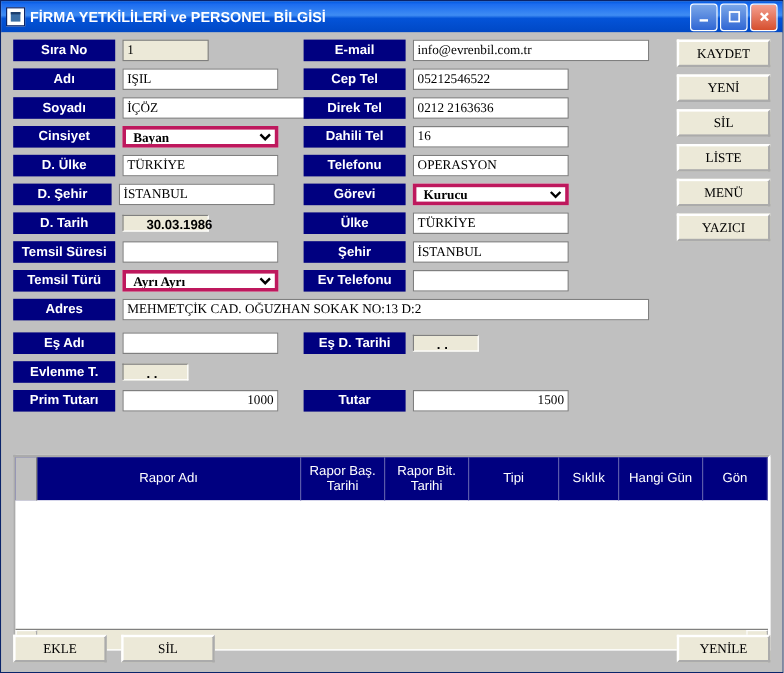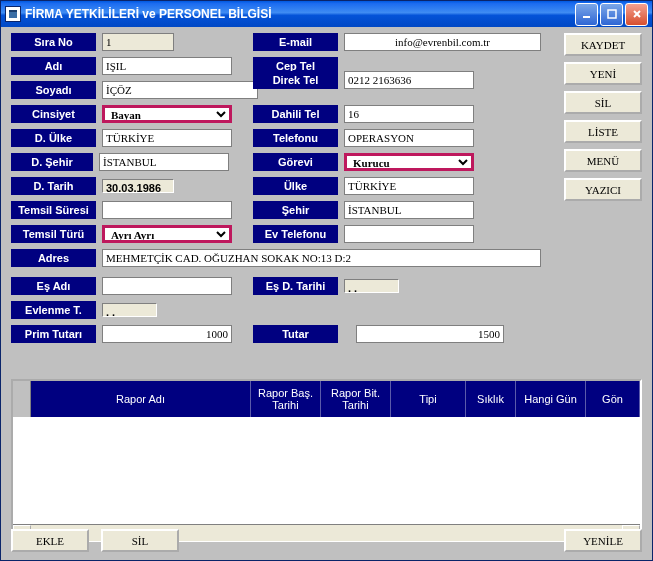--- a/index.html
+++ b/index.html
@@ -10,21 +10,21 @@
 .titlebar .title{font-weight:bold;font-size:12px;flex:1}
 .winbtns{display:flex;gap:2px}
 .winbtn{width:21px;height:21px;border:1px solid #fff;border-radius:3px;display:flex;align-items:center;justify-content:center;font-weight:bold;font-family:Arial;font-size:11px;color:#fff}
 .winbtn.min,.winbtn.max{background:linear-gradient(to bottom,#7ba7e8,#2f66d4)}
 .winbtn.close{background:linear-gradient(to bottom,#f4a090,#d64f2e)}
 .client{position:absolute;top:26px;left:0;right:0;bottom:0;background:#c0c0c0;padding:6px 8px 8px 8px;box-sizing:border-box}
 .lab{background:#000080;color:#fff;font-weight:bold;height:18px;line-height:18px;text-align:center;border:none;display:inline-block;box-sizing:border-box;font-size:11px}
 .inp{background:#fff;border:1px solid #7f7f7f;height:18px;line-height:15px;padding:0 3px;box-sizing:border-box;font-size:11px;font-family:Tahoma}
 .inp.ro{background:#ece9d8}
 .sel{background:#fff;border:3px solid #be185d;height:18px;box-sizing:border-box;font-size:11px;font-family:Tahoma;font-weight:bold;padding-left:2px}
-.date{background:#ece9d8;border:1px solid #808080;border-right-color:#fff;border-bottom-color:#fff;height:14px;line-height:16px;padding:0 3px;box-sizing:border-box;font-size:11px;font-weight:bold}
+.date{background:#ece9d8;border:1px solid #808080;border-right-color:#fff;border-bottom-color:#fff;height:14px;line-height:16px;padding:0 19px;box-sizing:border-box;font-size:11px;font-weight:bold}
 .btn{background:#ece9d8;border:2px outset #fff;height:23px;font-size:11px;font-family:Tahoma;cursor:pointer;box-sizing:border-box}
 .sidebtn{width:78px;display:block;margin-bottom:6px}
 .grid{position:absolute;left:10px;right:10px;top:352px;height:163px;border:2px inset #fff;background:#fff;box-sizing:border-box}
 .ghead{display:flex;background:#000080;color:#fff;height:36px;font-size:11px;font-weight:normal}
 .ghead .gh{border-right:1px solid #5a5aaa;display:flex;align-items:center;justify-content:center;text-align:center;padding:0 2px;box-sizing:border-box}
 .ghead .gh.first{width:18px;background:#c0c0c0;border-right:1px solid #808080}
 .gbody{height:107px;background:#fff;overflow:auto}
 .gscroll{height:16px;background:#ece9d8;border-top:1px solid #808080;display:flex;align-items:center}
 .sbtn{width:16px;height:14px;background:#ece9d8;border:1px outset #fff;display:flex;align-items:center;justify-content:center;font-size:8px}
 .row{position:absolute;display:flex;align-items:center;gap:0}
@@ -110,27 +110,28 @@
       </div>
     <div class="row col1" style="top:198px">
         <span class="lab" style="width:85px">Temsil Türü</span>
         <span style="width:6px"></span>
         <select class="sel" style="width:130px"><option>Ayrı Ayrı</option></select>
       </div>
 
     <div class="row col2" style="top:6px">
         <span class="lab" style="width:85px">E-mail</span>
         <span style="width:6px"></span>
-        <input class="inp" style="width: 197px; text-align: center;" value="info@evrenbil.com.tr">
+        <input class="inp" style="width: 197px;" value="info@evrenbil.com.tr">
       </div>
     <div class="row col2" style="top:30px">
         <span class="lab" style="width:85px">Cep Tel</span>
         <span style="width:6px"></span>
-      </div>
-    <div class="row col2" style="top:44px">
+        <input class="inp" style="width: 130px;" value="05212546522">
+      </div>
+    <div class="row col2" style="top:54px">
         <span class="lab" style="width:85px">Direk Tel</span>
         <span style="width:6px"></span>
         <input class="inp" style="width: 130px;" value="0212 2163636">
       </div>
     <div class="row col2" style="top:78px">
         <span class="lab" style="width:85px">Dahili Tel</span>
         <span style="width:6px"></span>
         <input class="inp" style="width: 130px;" value="16">
       </div>
     <div class="row col2" style="top:102px">
@@ -183,21 +184,21 @@
       </div>
 
     <div class="row col1" style="top:298px">
         <span class="lab" style="width:85px">Prim Tutarı</span>
         <span style="width:6px"></span>
         <input class="inp num" style="width: 130px;" value="1000">
       </div>
     <div class="row col2" style="top:298px">
         <span class="lab" style="width:85px">Tutar</span>
         <span style="width:6px"></span>
-        <input class="inp num" style="width: 148px; margin-left: 12px;" value="1500">
+        <input class="inp num" style="width: 130px;" value="1500">
       </div>
 
     <div class="side">
       <button class="btn sidebtn">KAYDET</button>
       <button class="btn sidebtn">YENİ</button>
       <button class="btn sidebtn">SİL</button>
       <button class="btn sidebtn">LİSTE</button>
       <button class="btn sidebtn">MENÜ</button>
       <button class="btn sidebtn">YAZICI</button>
     </div>

